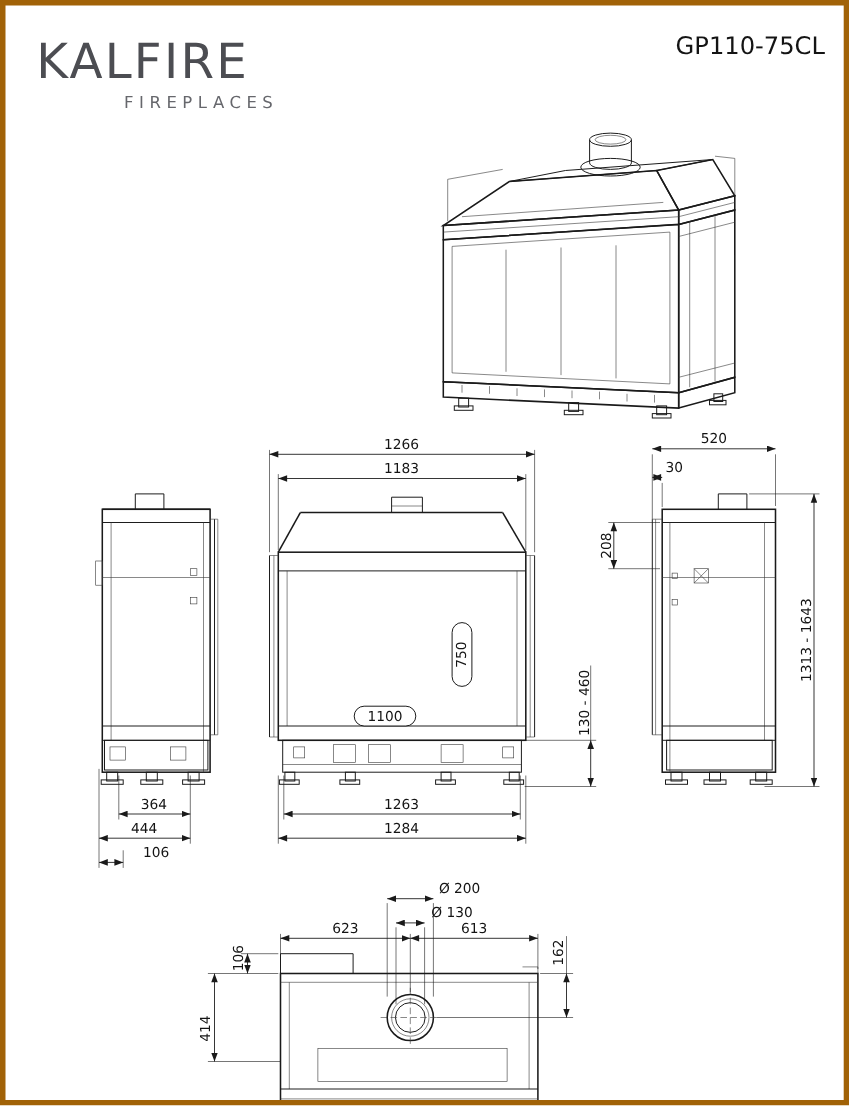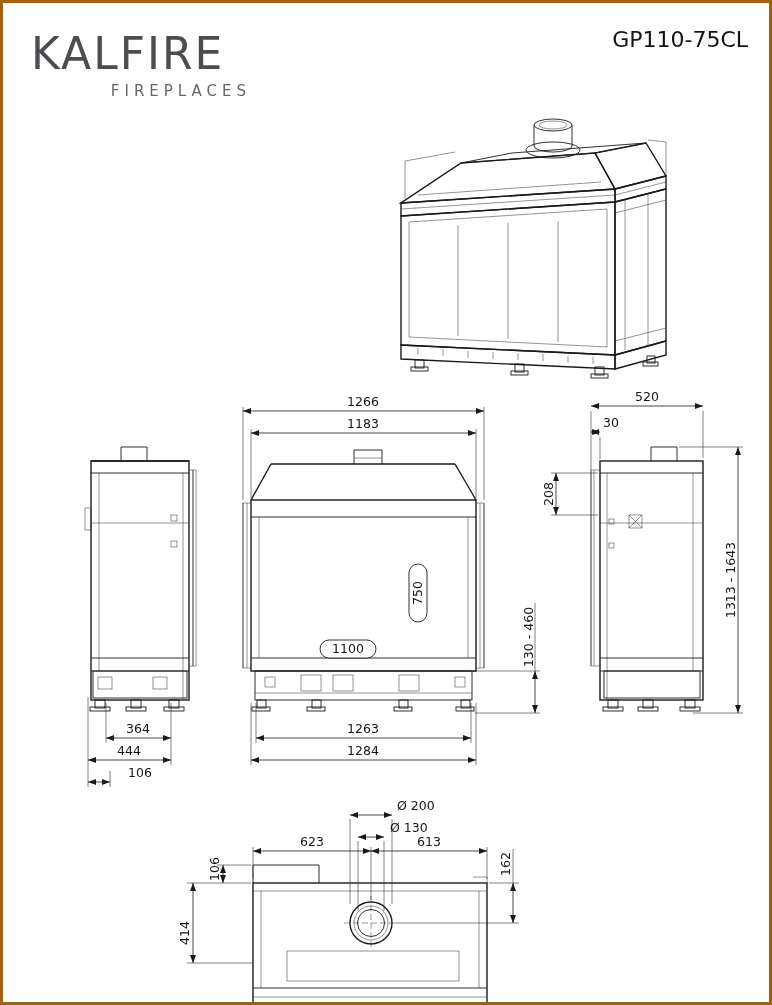--- a/index.html
+++ b/index.html
@@ -1,16 +1,16 @@
 <!DOCTYPE html>
 <html><head>
 <meta charset="utf-8">
 <style>
   html,body{margin:0;padding:0;background:#fff;}
-  .page{position:relative;width:772px;height:1005px;background:#fff;border:3px solid #a16207;box-sizing:border-box;overflow:hidden;}
+  .page{position:relative;width:772px;height:1005px;background:#fff;border:5px solid #a16207;box-sizing:border-box;overflow:hidden;}
   svg{position:absolute;left:0;top:0;}
   text{font-family:"DejaVu Sans",sans-serif;font-size:12.5px;fill:#141414;}
   .logo{font-size:44px;fill:#4c4d52;letter-spacing:2px;}
   .logosub{font-size:15px;fill:#66676c;letter-spacing:5px;}
   .model{font-size:22px;fill:#141414;}
   .s1{stroke:#1a1a1a;stroke-width:1.4;fill:none;}
   .s2{stroke:#1a1a1a;stroke-width:0.9;fill:none;}
   .s3{stroke:#3a3a3a;stroke-width:0.55;fill:none;}
   .dim{stroke:#1a1a1a;stroke-width:0.8;fill:none;}
   .ext{stroke:#1a1a1a;stroke-width:0.55;fill:none;}

